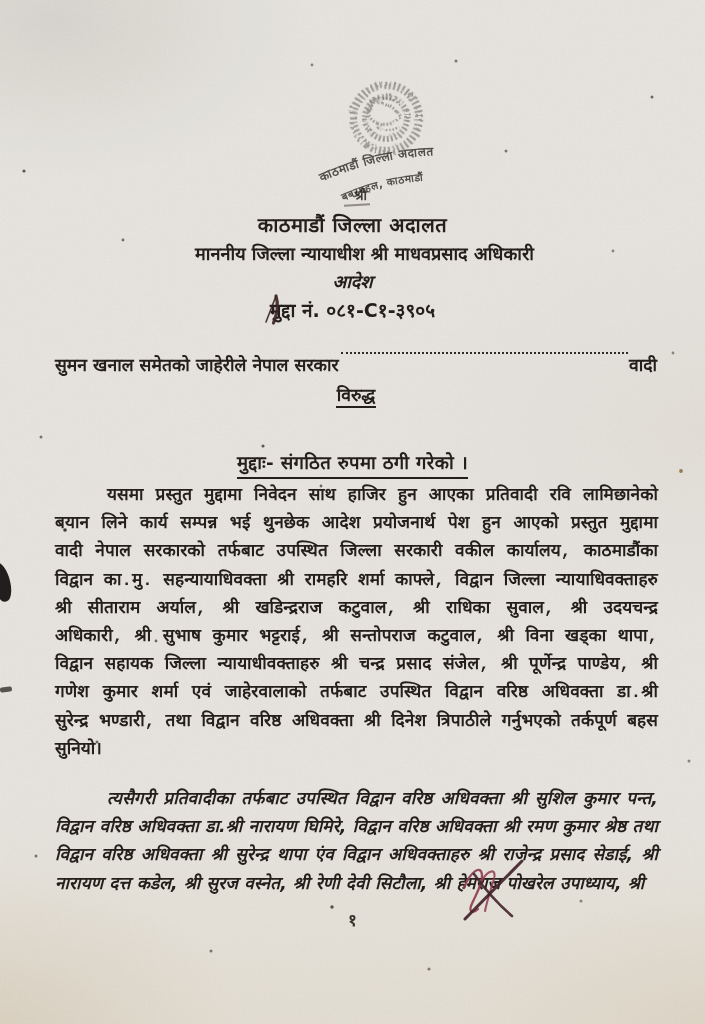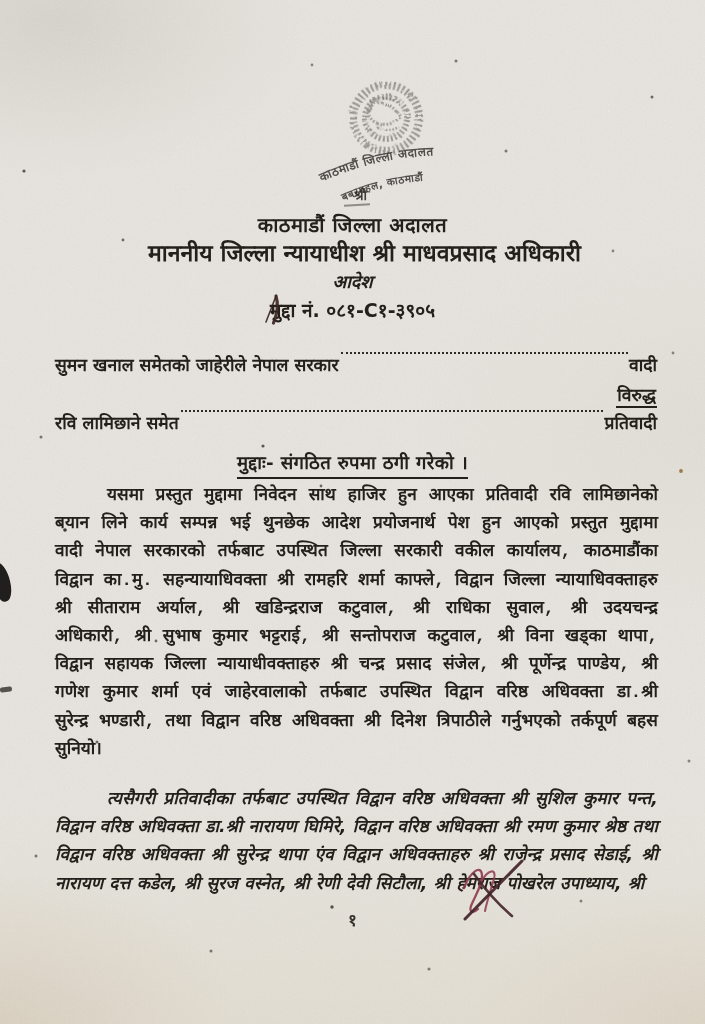--- a/index.html
+++ b/index.html
@@ -30,28 +30,28 @@
       612px 250px 0 0.4px #8a8378, 455px 60px 0 0.5px #7d7569, 320px 485px 0 0.4px #6e675e,
       680px 470px 0 0.9px #9c7b4e;
   }
   .seal-wrap{position:absolute;left:308px;top:80px;width:156px;height:126px;}
   .honorific{position:absolute;top:186px;left:0;width:100%;text-align:center;
     font-size:13.5px;font-weight:bold;opacity:.85;padding-left:16px;box-sizing:border-box;}
   .pen-dash{position:absolute;top:204px;left:344px;width:26px;height:2px;background:#4a443e;opacity:.55;transform:rotate(-3deg);}
   .headings{position:absolute;top:211px;left:0;width:100%;text-align:center;font-weight:bold;}
   .h-court{font-size:20px;line-height:28px;letter-spacing:.5px;}
   .h-bench{font-size:18px;line-height:29px;}
-  .h-judge{font-size:23px;line-height:29px;padding-left:24px;}
+  .h-judge{font-size:18px;line-height:29px;padding-left:24px;}
   .h-order{font-size:18px;line-height:28px;font-style:italic;}
   .h-case{font-size:19px;line-height:28px;}
   .parties{position:absolute;top:352px;left:55px;width:602px;font-weight:600;font-size:17.5px;}
   .party-row{display:flex;align-items:flex-start;height:28px;}
   .party-text,.party-role{white-space:nowrap;}
   .leader{flex:1;border-bottom:2.5px dotted #2e2a26;margin:0 1px 5px 2px;min-width:30px;}
-  .versus{ text-align:right;height:30px;line-height:30px;}
+  .versus{ text-align:center;height:30px;line-height:30px;}
   .versus span{font-weight:bold;font-size:17.5px;border-bottom:2px solid #241f1b;padding:0 1px 1px 1px;}
   .subject{position:absolute;top:449px;left:0;width:100%;text-align:center;}
   .subject span{display:inline-block;font-weight:bold;font-size:18.5px;
     border-bottom:2.2px solid #241f1b;padding-bottom:3px;letter-spacing:.3px;}
   .para{position:absolute;left:55px;width:603px;text-align:justify;
     font-size:17.2px;line-height:28.2px;font-weight:600;text-indent:52px;letter-spacing:.1px;}
   .para1{top:482px;font-family:Liberation Mono, monospace;}
   .para2{top:784px;font-style:italic;}
   .page-no{position:absolute;top:908px;left:0;width:100%;text-align:center;
     font-size:17px;font-weight:600;opacity:.9;}
@@ -122,25 +122,20 @@
 
   <div class="parties">
     <div class="party-row">
       <span class="party-text">सुमन खनाल समेतको जाहेरीले नेपाल सरकार</span>
       <span class="leader"></span>
       <span class="party-role">वादी</span>
     </div>
     <div class="versus">
       <span>विरुद्ध</span>
     </div>
-    <div class="party-row">
-      <span class="party-text">रवि लामिछाने समेत</span>
-      <span class="leader"></span>
-      <span class="party-role">प्रतिवादी</span>
-    </div>
   </div>
 
   <div class="subject">
     <span>मुद्दाः- संगठित रुपमा ठगी गरेको ।</span>
   </div>
 
   <div class="para para1">यसमा प्रस्तुत मुद्दामा निवेदन साथ हाजिर हुन आएका प्रतिवादी रवि लामिछानेको बयान लिने कार्य सम्पन्न भई थुनछेक आदेश प्रयोजनार्थ पेश हुन आएको प्रस्तुत मुद्दामा वादी नेपाल सरकारको तर्फबाट उपस्थित जिल्ला सरकारी वकील कार्यालय, काठमाडौंका विद्वान का.मु. सहन्यायाधिवक्ता श्री रामहरि शर्मा काफ्ले, विद्वान जिल्ला न्यायाधिवक्ताहरु श्री सीताराम अर्याल, श्री खडिन्द्रराज कटुवाल, श्री राधिका सुवाल, श्री उदयचन्द्र अधिकारी, श्री सुभाष कुमार भट्टराई, श्री सन्तोपराज कटुवाल, श्री विना खड्का थापा, विद्वान सहायक जिल्ला न्यायाधीवक्ताहरु श्री चन्द्र प्रसाद संजेल, श्री पूर्णेन्द्र पाण्डेय, श्री गणेश कुमार शर्मा एवं जाहेरवालाको तर्फबाट उपस्थित विद्वान वरिष्ठ अधिवक्ता डा.श्री सुरेन्द्र भण्डारी, तथा विद्वान वरिष्ठ अधिवक्ता श्री दिनेश त्रिपाठीले गर्नुभएको तर्कपूर्ण बहस सुनियो।</div>
   <div class="para para2">त्यसैगरी प्रतिवादीका तर्फबाट उपस्थित विद्वान वरिष्ठ अधिवक्ता श्री सुशिल कुमार पन्त, विद्वान वरिष्ठ अधिवक्ता डा.श्री नारायण घिमिरे, विद्वान वरिष्ठ अधिवक्ता श्री रमण कुमार श्रेष्ठ तथा विद्वान वरिष्ठ अधिवक्ता श्री सुरेन्द्र थापा एंव विद्वान अधिवक्ताहरु श्री राजेन्द्र प्रसाद सेडाई, श्री नारायण दत्त कडेल, श्री सुरज वस्नेत, श्री रेणी देवी सिटौला, श्री हेमराज पोखरेल उपाध्याय, श्री</div>
 
   <svg class="signature" width="90" height="72" viewBox="0 0 90 72">

